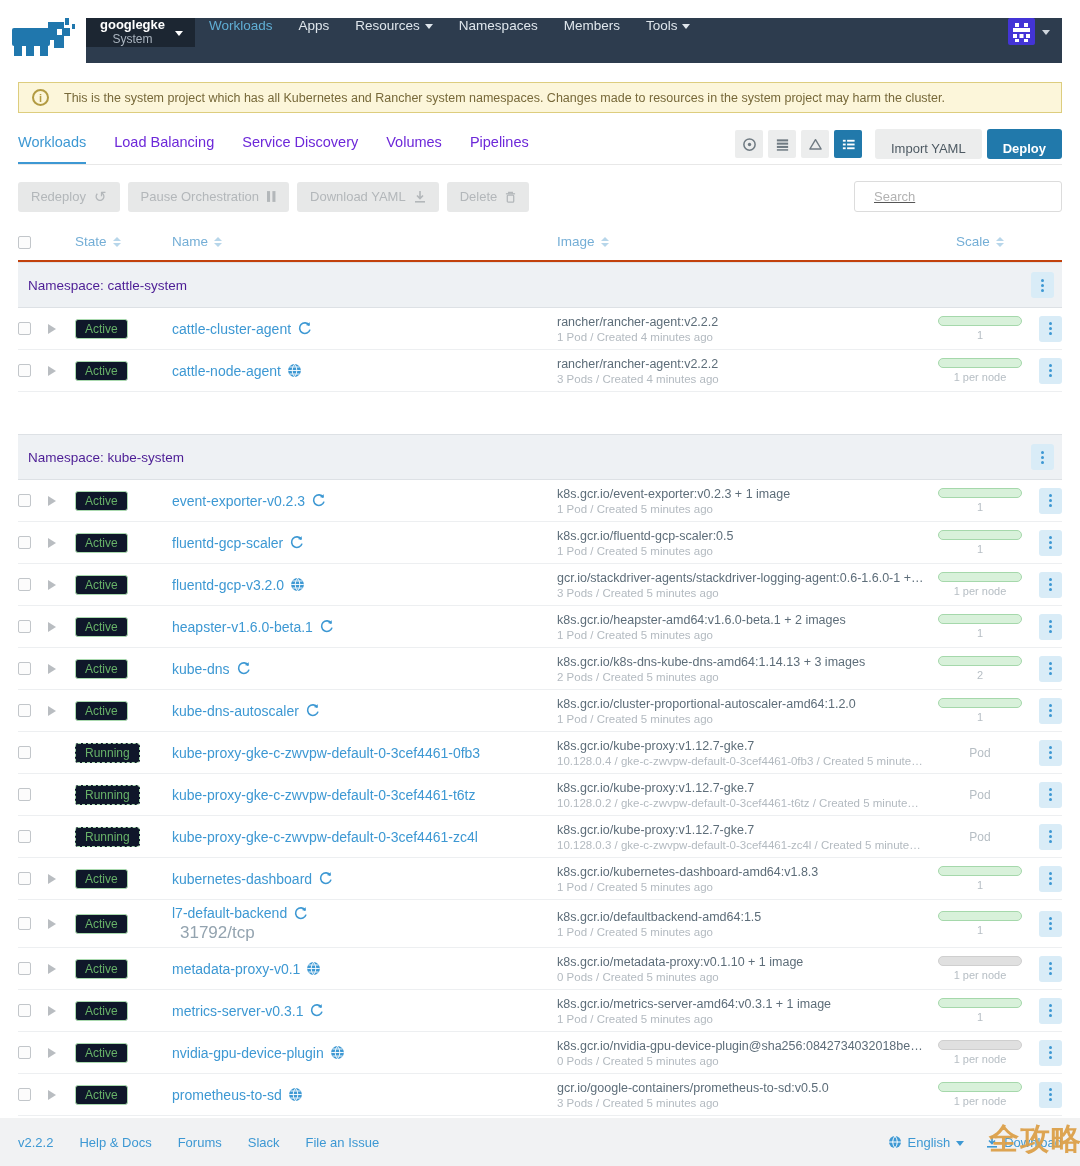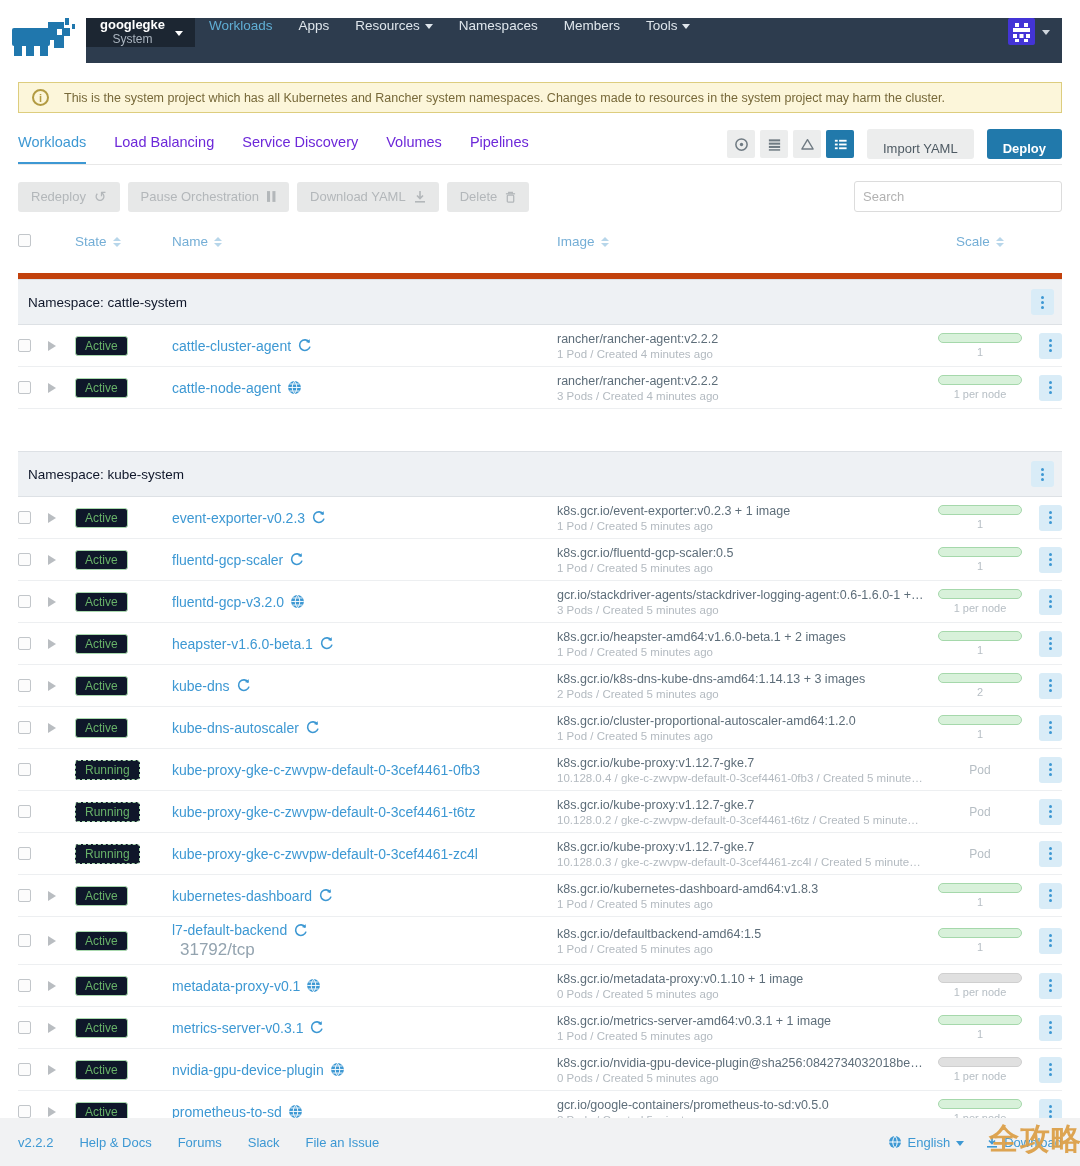--- a/index.html
+++ b/index.html
@@ -35,55 +35,55 @@
   .tabs{display:flex;gap:28px;height:100%;}
   .tab{font-size:14.5px;color:#6d28d9;cursor:pointer;padding-top:11px;height:100%;}
   .tab.active{color:#3d98d3;border-bottom:2px solid #3d98d3;}
   .tab-controls{position:absolute;right:0;top:6px;display:flex;align-items:center;gap:5px;}
   .icon-btn{width:28px;height:28px;background:#eceded;border-radius:2px;display:flex;
     align-items:center;justify-content:center;cursor:pointer;color:#6f7a82;}
   .icon-btn.active{background:#2179ab;color:#fff;}
   .btn{height:30px;border:none;border-radius:3px;font-size:13px;cursor:pointer;
     font-family:inherit;padding:12px 16px;}
   .btn-sec{background:#eceded;color:#4e5a63;margin-left:8px;}
-  .btn-pri{background:#2179ab;color:#fff;margin-left:8px;font-weight:bold;}
+  .btn-pri{background:#2179ab;color:#fff;font-weight:bold;}
 
   
   .bulk-row{margin:16px 18px 0;display:flex;align-items:center;}
   .btn-dis{background:#e7e8e8;color:#b3b7ba;height:30px;border:none;border-radius:3px;
     font-size:13px;margin-right:8px;padding:0 13px;display:flex;align-items:center;gap:8px;
     font-family:inherit;cursor:default;}
   .search{margin-left:auto;width:208px;height:31px;border:1px solid #dcdcdc;border-radius:3px;
-    font-size:13px;padding:0 8px;color:#555;outline:none;font-family:inherit;}
+    font-size:13px;padding:0 19px;color:#555;outline:none;font-family:inherit;text-decoration:underline;}
   .search::placeholder{color:#b2b2b2;}
 
   
   .table{margin:22px 18px 0;}
-  .thead{display:flex;align-items:flex-start;border-bottom:6px solid #c2410c;padding-bottom:24px;}
+  .thead{display:flex;align-items:flex-end;border-bottom:2px solid #c2410c;padding-bottom:11px;}
   .th{font-size:13.5px;color:#74aed6;display:flex;align-items:center;gap:6px;cursor:pointer;}
   .sorter{display:flex;flex-direction:column;gap:2px;}
   .sorter i{display:block;width:0;height:0;border-left:4px solid transparent;border-right:4px solid transparent;}
   .sorter .up{border-bottom:4px solid #b7d6ea;}
   .sorter .dn{border-top:4px solid #b7d6ea;}
 
   .c-check{flex:0 0 30px;display:flex;align-items:center;}
   .c-expand{flex:0 0 27px;display:flex;align-items:center;}
   .c-state{flex:0 0 97px;display:flex;align-items:center;}
   .c-name{flex:0 0 385px;min-width:0;}
   .c-image{flex:1 1 auto;min-width:0;padding-right:10px;}
   .c-scale{flex:0 0 92px;display:flex;flex-direction:column;align-items:center;justify-content:center;}
   .c-menu{flex:0 0 36px;display:flex;justify-content:flex-end;align-items:center;}
 
   .checkbox{width:13px;height:13px;border:1px solid #c2c6ca;border-radius:2px;background:#fcfcfc;cursor:pointer;}
   .expander{width:0;height:0;border-top:5px solid transparent;border-bottom:5px solid transparent;
     border-left:8px solid #b9bdc1;cursor:pointer;}
 
   .ns-header{display:flex;align-items:center;background:#eef1f4;border-top:1px solid #dde1e5;
     border-bottom:1px solid #dde1e5;height:46px;padding:0 8px 0 10px;}
-  .ns-title{font-size:13.5px;color:#0f172a;}
+  .ns-title{font-size:13.5px;color:#4c1d95;}
   .group-gap{height:42px;}
 
   .row{display:flex;align-items:center;border-bottom:1px solid #edeff1;min-height:42px;padding:4px 0;}
   .badge{font-size:12px;padding:2px 9px;border-radius:3px;}
   .badge.active{color:#67b168;background:#0f172a;border:1px solid #a9d9ae;}
   .badge.running{color:#67b168;background:#0f172a;border:1px dashed #a9d9ae;}
   .wl-link{font-size:14px;color:#3d98d3;text-decoration:none;cursor:pointer;display:inline-flex;
     align-items:center;gap:6px;max-width:100%;white-space:nowrap;overflow:hidden;}
   .name-sub{font-size:17px;color:#93a3af;margin-top:1px;margin-left:8px;}
   .img-main{font-size:12.5px;color:#5d6d79;white-space:nowrap;overflow:hidden;text-overflow:ellipsis;}

